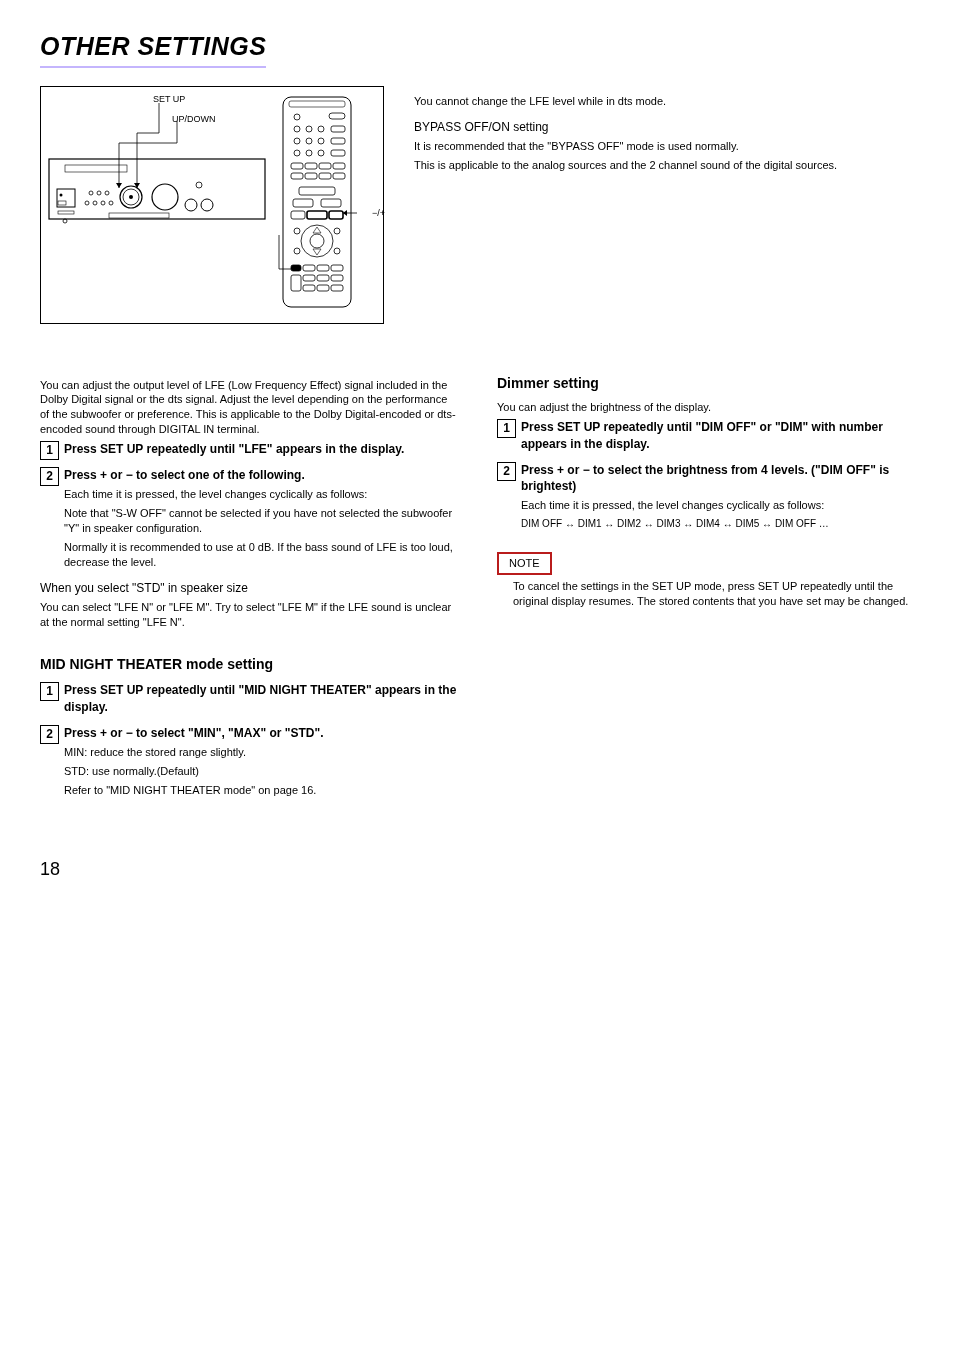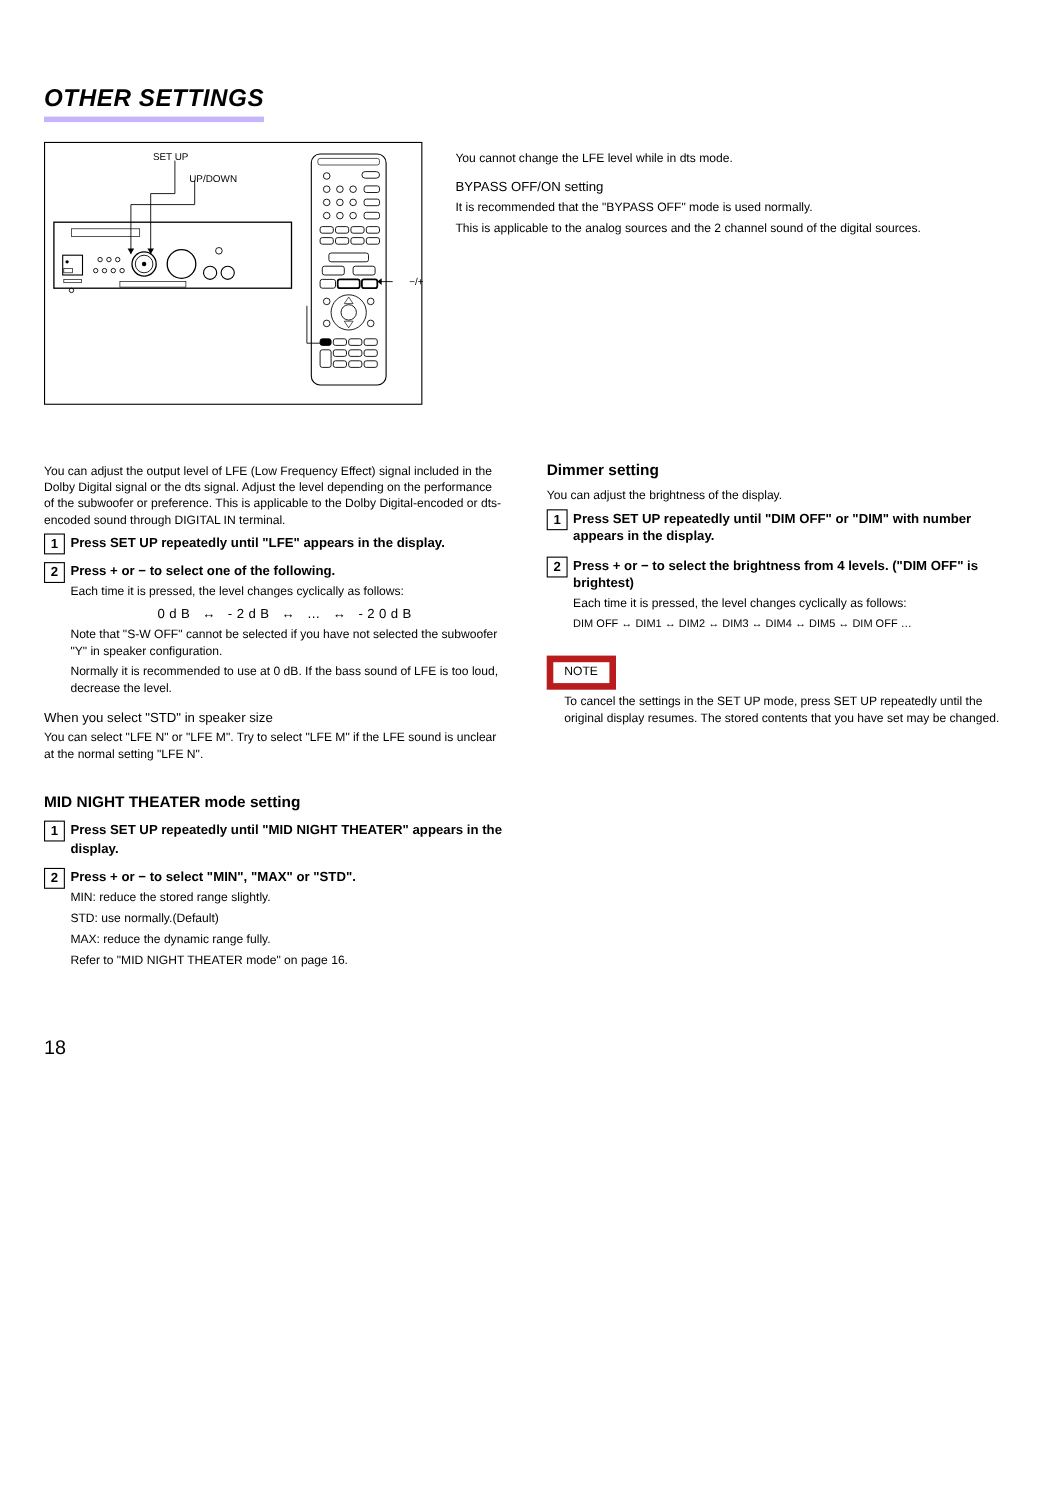--- a/index.html
+++ b/index.html
@@ -6,29 +6,28 @@
     margin: 0;
     padding: 30px 40px;
     font-family: Arial, Helvetica, sans-serif;
     font-size: 11px;
     color: #000;
     width: 954px;
     box-sizing: border-box;
     line-height: 1.35;
   }
   .heading {
-    font-size: 22px;
+    font-size: 25px;
     font-weight: bold;
     font-style: italic;
     letter-spacing: 0.5px;
-    border-bottom: 5px solid #c4b5fd;
+    border-bottom: 2px solid #c4b5fd;
     display: inline-block;
     padding-bottom: 2px;
     margin-bottom: 18px;
-    margin-top: 44px;
   }
   .top-row {
     display: flex;
     gap: 30px;
     align-items: flex-start;
   }
   .device-box {
     border: 1px solid #000;
     padding: 6px;
     width: 330px;
@@ -57,36 +56,36 @@
   ol.steps > li { counter-increment: step; margin-bottom: 10px; position: relative; padding-left: 24px; }
   ol.steps > li::before {
     content: counter(step);
     position: absolute; left: 0; top: 0;
     width: 17px; height: 17px;
     border: 1px solid #000;
     text-align: center; font-weight: bold;
     font-size: 12px; line-height: 17px;
   }
   .step-head { font-weight: bold; font-size: 12px; }
-  .note-hdr { border: 6px solid #b91c1c; padding: 2px 10px; display: inline-block; margin-top: 12px; font-size: 11px; }
+  .note-hdr { border: 2px solid #b91c1c; padding: 2px 10px; display: inline-block; margin-top: 12px; font-size: 11px; }
   .note-body { margin: 4px 0 0 16px; }
   .lrarrow { font-family: "Arial Unicode MS", sans-serif; }
   .page-num { font-size: 18px; margin-top: 50px; }
 </style>
 </head>
 <body>
 
 
 
 <div class="heading">OTHER SETTINGS</div>
 
 <div class="top-row">
   <div class="device-box">
     <div class="receiver-area">
-      <span class="callout-label" style="left:92px; top:0px;">SET UP</span>
+      <span class="callout-label" style="left:106px; top:0px;">SET UP</span>
       <span class="callout-label" style="left:125px; top:20px;">UP/DOWN</span>
       <svg class="receiver-svg" viewBox="0 0 220 140">
         <rect x="2" y="66" width="216" height="60" fill="none" stroke="#000" stroke-width="1.2"></rect>
         <rect x="10" y="96" width="18" height="18" fill="none" stroke="#000"></rect>
         <circle cx="14" cy="102" r="1.5" fill="#000"></circle>
         <rect x="11" y="108" width="8" height="4" fill="none" stroke="#000" stroke-width="0.6"></rect>
         <rect x="11" y="118" width="16" height="3" fill="none" stroke="#000" stroke-width="0.6"></rect>
         <circle cx="18" cy="128" r="2" fill="none" stroke="#000" stroke-width="0.8"></circle>
         <circle cx="44" cy="100" r="2" fill="none" stroke="#000" stroke-width="0.8"></circle>
         <circle cx="52" cy="100" r="2" fill="none" stroke="#000" stroke-width="0.8"></circle>
@@ -198,39 +197,37 @@
   <div class="col">
     <p>You can adjust the output level of LFE (Low Frequency Effect) signal included in the Dolby Digital signal or the dts signal. Adjust the level depending on the performance of the subwoofer or preference. This is applicable to the Dolby Digital-encoded or dts-encoded sound through DIGITAL IN terminal.</p>
 
     <ol class="steps">
       <li>
         <div class="step-head">Press SET UP repeatedly until "LFE" appears in the display.</div>
       </li>
       <li>
         <div class="step-head">Press + or − to select one of the following.</div>
         <p>Each time it is pressed, the level changes cyclically as follows:</p>
-        <p class="lrarrow" style="text-align:center; letter-spacing:4px; font-size:12px;">0dB ↔ -2dB ↔ … ↔ -20dB</p>
         <p>Note that "S-W OFF" cannot be selected if you have not selected the subwoofer "Y" in speaker configuration.</p>
         <p>Normally it is recommended to use at 0 dB. If the bass sound of LFE is too loud, decrease the level.</p>
       </li>
     </ol>
 
     <div class="sub-title">When you select "STD" in speaker size</div>
     <p>You can select "LFE N" or "LFE M". Try to select "LFE M" if the LFE sound is unclear at the normal setting "LFE N".</p>
 
     <div class="sec-title" style="margin-top:26px;">MID NIGHT THEATER mode setting</div>
     <ol class="steps">
       <li>
         <div class="step-head">Press SET UP repeatedly until "MID NIGHT THEATER" appears in the display.</div>
       </li>
       <li>
         <div class="step-head">Press + or − to select "MIN", "MAX" or "STD".</div>
         <p>MIN: reduce the stored range slightly.</p>
         <p>STD: use normally.(Default)</p>
-        <p>MAX: reduce the dynamic range fully.</p>
         <p>Refer to "MID NIGHT THEATER mode" on page 16.</p>
       </li>
     </ol>
   </div>
 
   <div class="col">
     <div class="sec-title">Dimmer setting</div>
     <p>You can adjust the brightness of the display.</p>
     <ol class="steps">
       <li>

